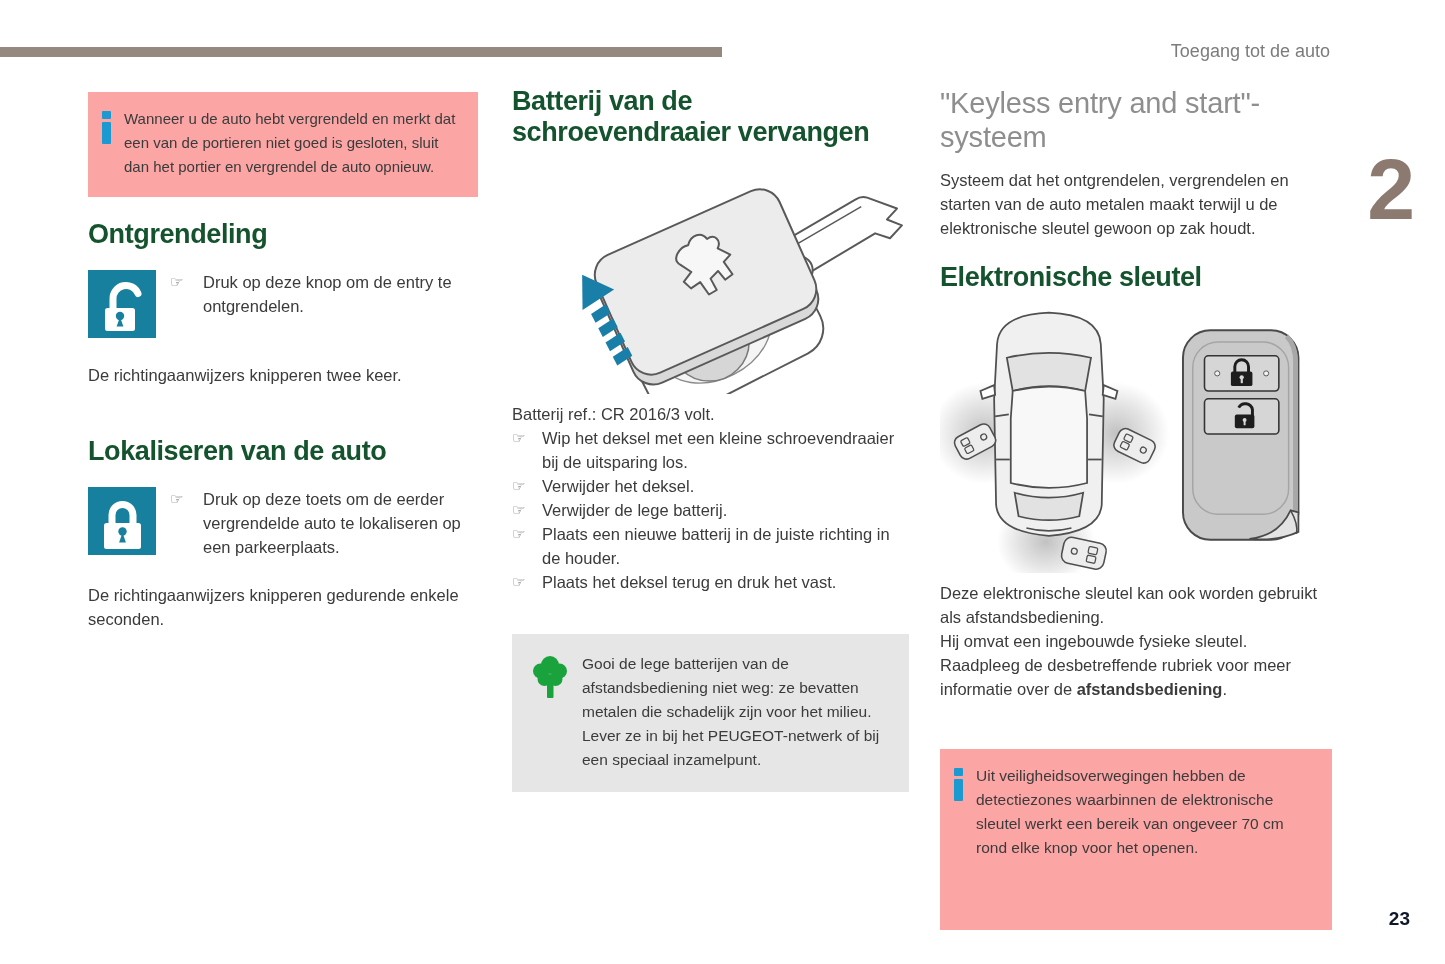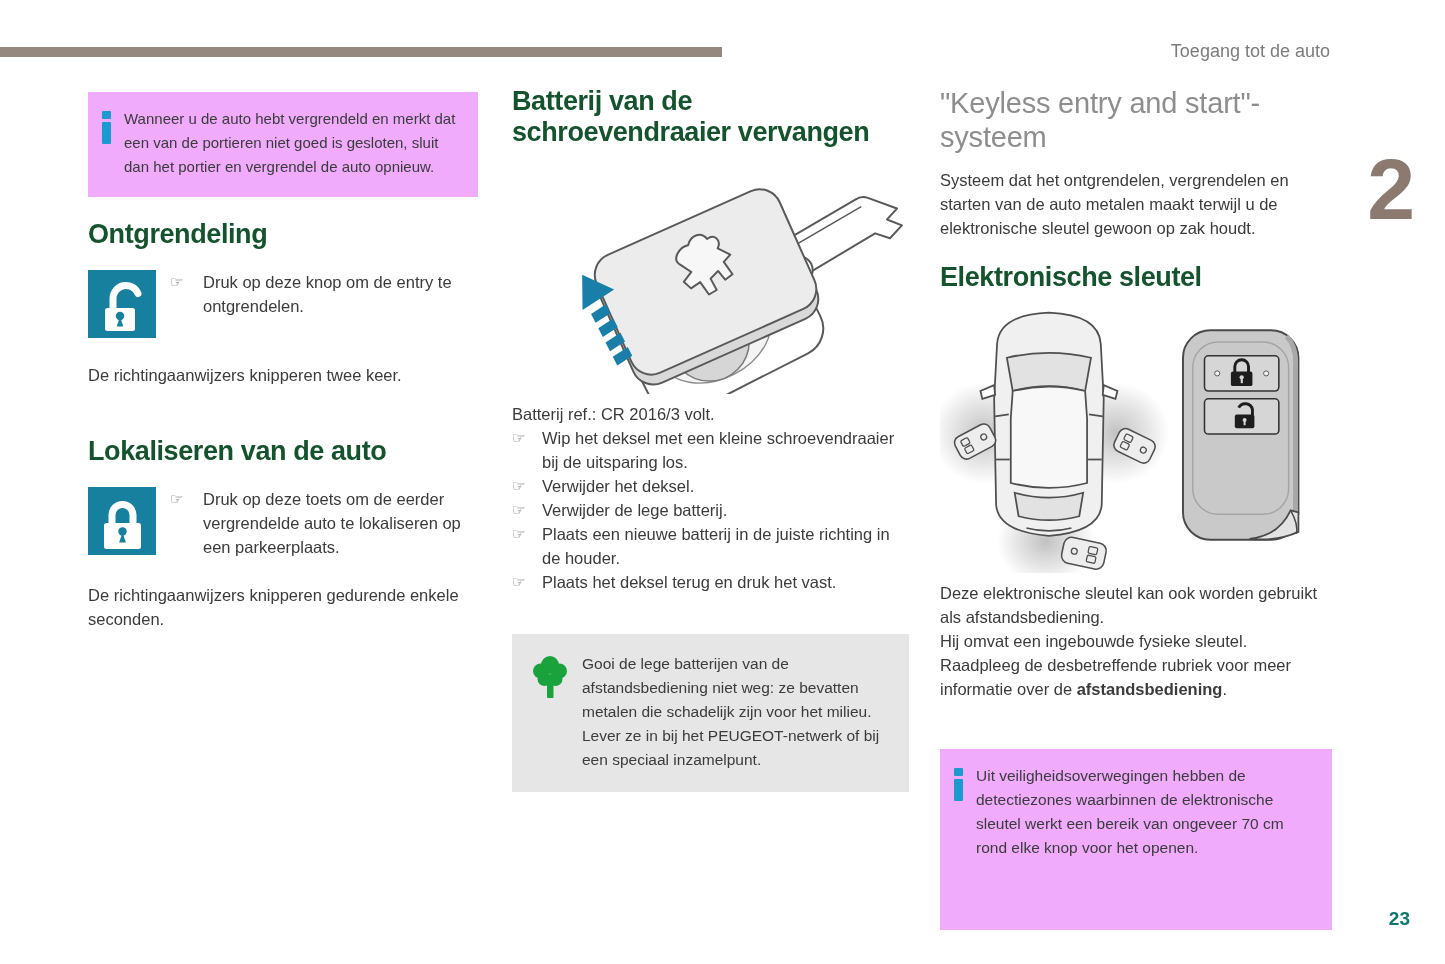--- a/index.html
+++ b/index.html
@@ -10,29 +10,29 @@
   }
   .top-bar { position:absolute; left:0; top:47px; width:722px; height:10px; background:#95887e; }
   .page-header {
     position:absolute; top:41px; right:115px; font-size:18px; color:#7c7c7c;
   }
   .chapter-num {
     position:absolute; top:146px; right:30px; font-size:86px; font-weight:bold;
     color:#8c7a70; line-height:1;
   }
   .page-num {
-    position:absolute; right:35px; bottom:34px; font-size:19px; font-weight:bold; color:#0f766e;
+    position:absolute; right:35px; bottom:34px; font-size:19px; font-weight:bold; color:#0f172a;
   }
   .col { position:absolute; }
   .col1 { left:88px;  top:92px; width:390px; }
   .col2 { left:512px; top:86px; width:397px; }
   .col3 { left:940px; top:86px; width:392px; }
 
   .info-box {
-    background:#f0abfc; display:flex; align-items:flex-start;
+    background:#fca5a5; display:flex; align-items:flex-start;
     padding:15px 16px 18px 14px;
   }
   .i-icon { flex:0 0 10px; margin:4px 12px 0 0; }
   .i-icon .dot  { width:9px; height:8px; background:#1b9ad2; margin-bottom:3px; border-radius:1px; }
   .i-icon .stem { width:9px; height:22px; background:#1b9ad2; border-radius:1px; }
   .box-text { font-size:15px; line-height:24px; color:#3b3b3b; }
 
   h2.section {
     font-size:27px; line-height:31px; font-weight:bold; color:#14532d; letter-spacing:-0.4px;
   }

